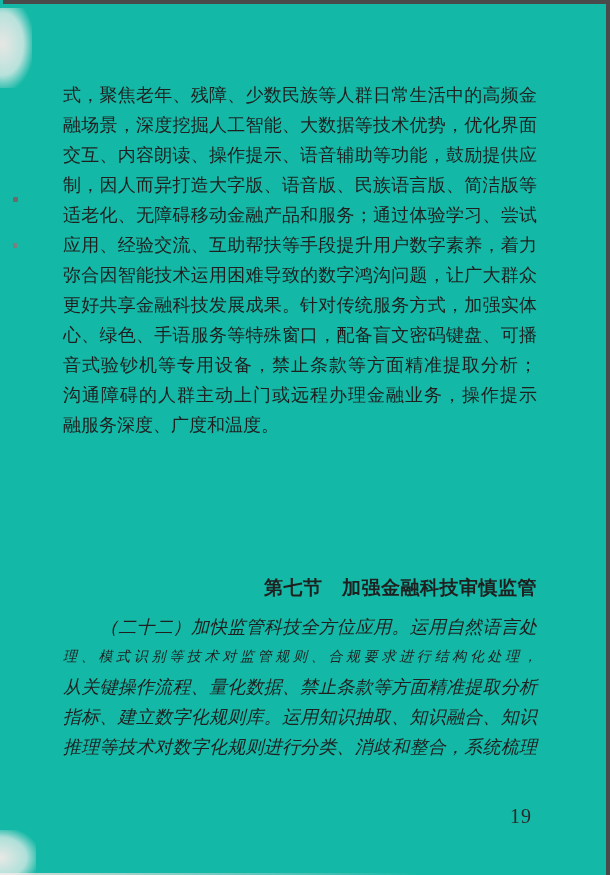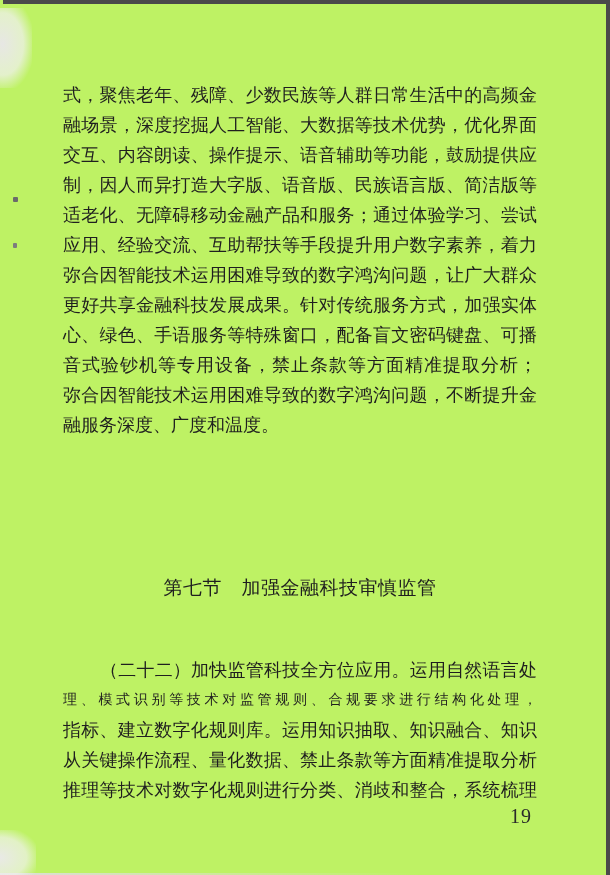--- a/index.html
+++ b/index.html
@@ -4,21 +4,21 @@
 <style>
   html, body {
     margin: 0;
     padding: 0;
     background: #ffffff;
   }
   .page {
     position: relative;
     width: 610px;
     height: 875px;
-    background: #bef264;
+    background: #14b8a6;
     overflow: hidden;
     font-family: "Liberation Serif", "DejaVu Serif", serif;
     color: #1f1f1f;
   }
   
   .scan-edge-top {
     position: absolute;
     top: 0; left: 3px; right: 0;
     height: 4px;
     background: #4a4a4a;
@@ -57,21 +57,21 @@
   .speck.s1 { left: 13px; top: 197px; width: 5px; height: 5px; }
   .speck.s2 { left: 13px; top: 243px; width: 4px; height: 5px; background: #7d7d7d; }
 
   
   .para {
     position: absolute;
     left: 63px;
     width: 474px;
   }
   .p1 { top: 80px; }
-  .p2 { top: 655px; }
+  .p2 { top: 612px; font-style: italic; }
   .line {
     height: 30px;
     line-height: 30px;
     font-size: 18px;
     white-space: nowrap;
     text-align: justify;
     text-align-last: justify;
     -moz-text-align-last: justify;
     text-justify: inter-character;
   }
@@ -83,22 +83,22 @@
   .line.tight { font-size: 14px; }
   .heading {
     position: absolute;
     left: 63px;
     top: 573px;
     width: 474px;
     height: 30px;
     margin: 0;
     line-height: 30px;
     font-size: 19px;
-    font-weight: 400;
-    text-align: center;
+    font-weight: 700;
+    text-align: right;
     letter-spacing: 0.5px;
   }
   .pagenum {
     position: absolute;
     left: 510px;
     top: 805px;
     font-size: 20px;
     letter-spacing: 1px;
     color: #2a2a2a;
   }
@@ -120,29 +120,29 @@
     <div class="line">式，聚焦老年、残障、少数民族等人群日常生活中的高频金</div>
     <div class="line">融场景，深度挖掘人工智能、大数据等技术优势，优化界面</div>
     <div class="line">交互、内容朗读、操作提示、语音辅助等功能，鼓励提供应</div>
     <div class="line">制，因人而异打造大字版、语音版、民族语言版、简洁版等</div>
     <div class="line">适老化、无障碍移动金融产品和服务；通过体验学习、尝试</div>
     <div class="line">应用、经验交流、互助帮扶等手段提升用户数字素养，着力</div>
     <div class="line">弥合因智能技术运用困难导致的数字鸿沟问题，让广大群众</div>
     <div class="line">更好共享金融科技发展成果。针对传统服务方式，加强实体</div>
     <div class="line">心、绿色、手语服务等特殊窗口，配备盲文密码键盘、可播</div>
     <div class="line">音式验钞机等专用设备，禁止条款等方面精准提取分析；</div>
-    <div class="line">弥合因智能技术运用困难导致的数字鸿沟问题，不断提升金</div>
+    <div class="line">沟通障碍的人群主动上门或远程办理金融业务，操作提示</div>
     <div class="line last">融服务深度、广度和温度。</div>
   </div>
 
   <h2 class="heading">第七节　加强金融科技审慎监管</h2>
 
   <div class="para p2">
     <div class="line indent">（二十二）加快监管科技全方位应用。运用自然语言处</div>
     <div class="line tight">理、模式识别等技术对监管规则、合规要求进行结构化处理，</div>
+    <div class="line">从关键操作流程、量化数据、禁止条款等方面精准提取分析</div>
     <div class="line">指标、建立数字化规则库。运用知识抽取、知识融合、知识</div>
-    <div class="line">从关键操作流程、量化数据、禁止条款等方面精准提取分析</div>
     <div class="line">推理等技术对数字化规则进行分类、消歧和整合，系统梳理</div>
   </div>
 
   <div class="pagenum">19</div>
 
 </div>
 
 </body></html>

